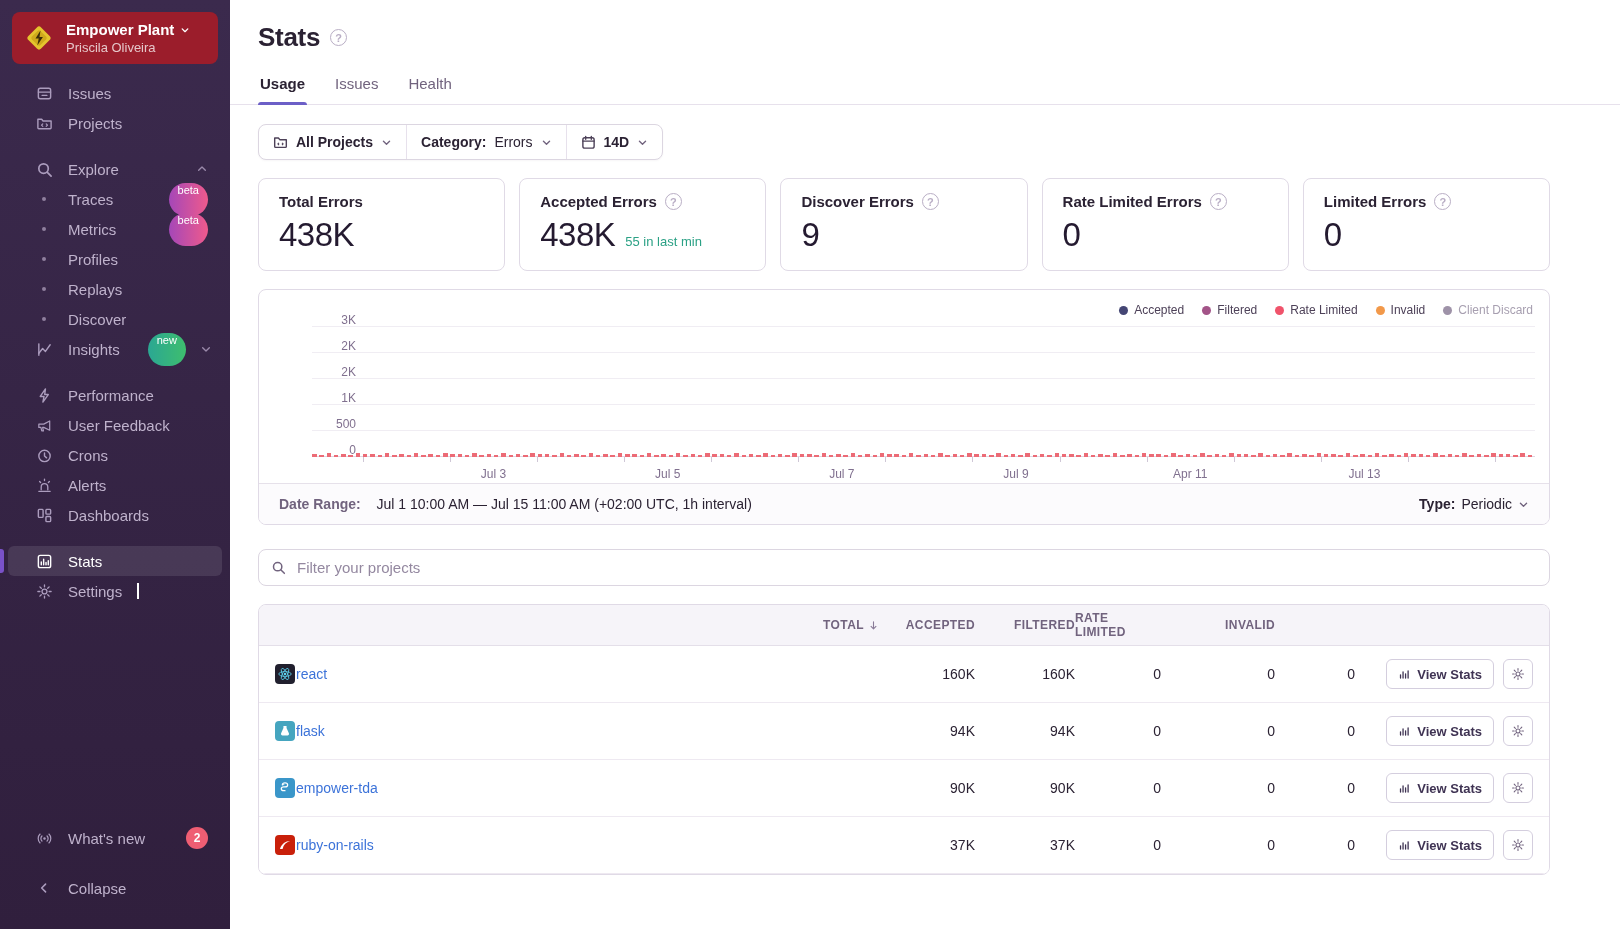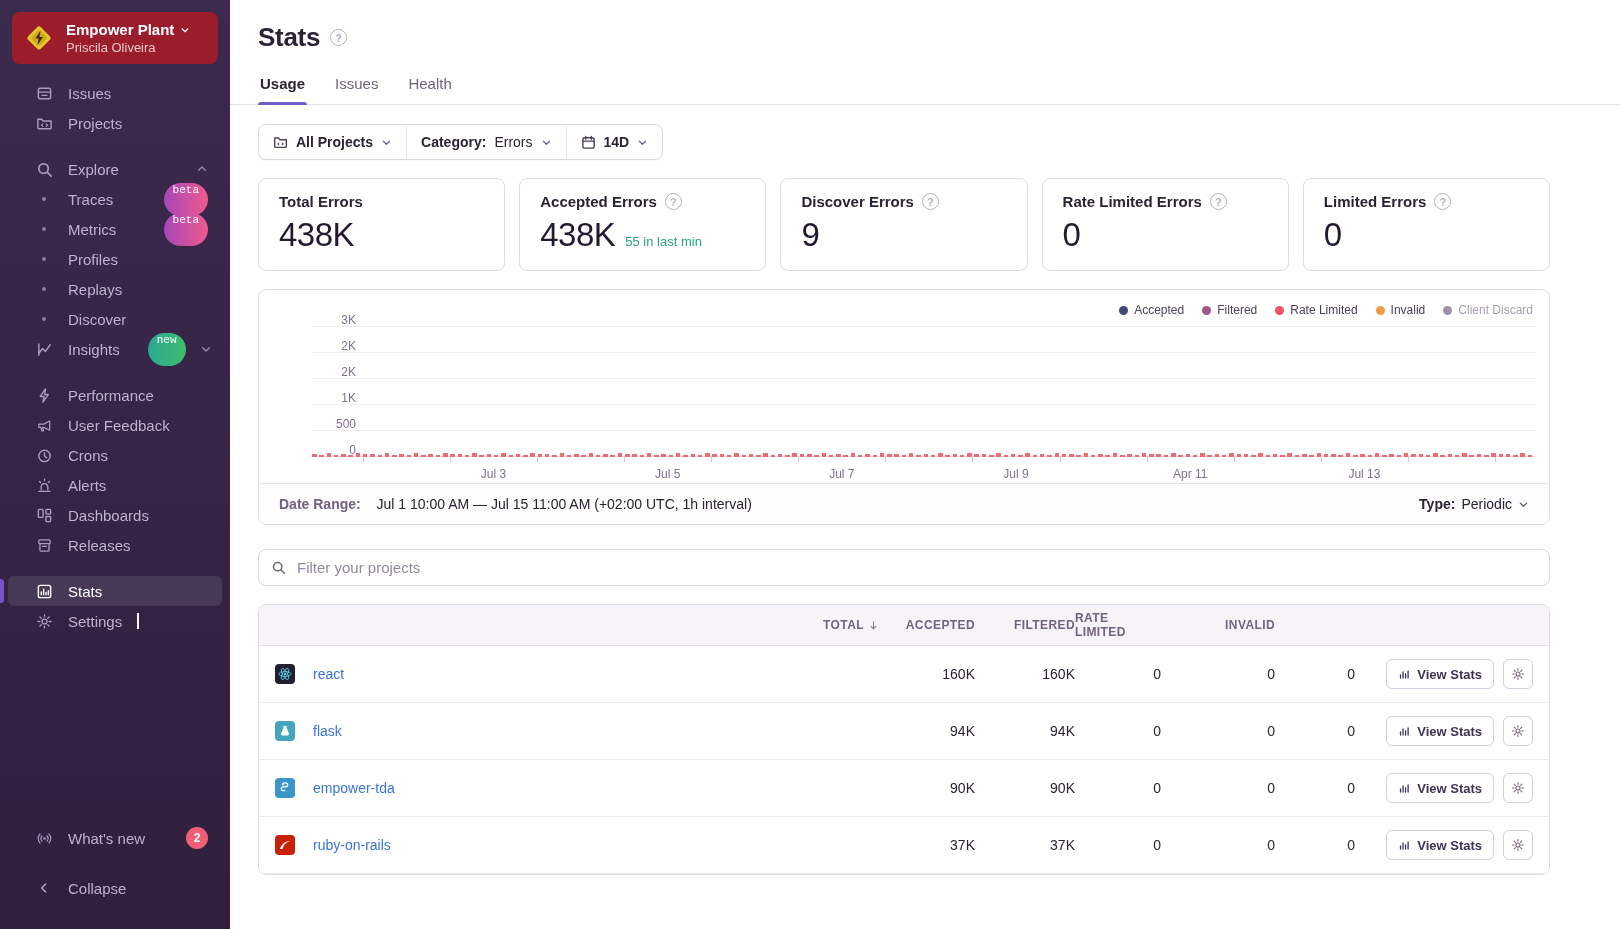--- a/index.html
+++ b/index.html
@@ -28,21 +28,21 @@
     height:30px; display:flex; align-items:center; gap:14px;
     padding:0 14px 0 26px; font-size:15px; cursor:pointer; color:#bfb2cc;
     margin:0 8px; border-radius:6px; position:relative; white-space:nowrap;
   }
   .side-item .ic { width:20px; height:20px; flex:0 0 20px; display:flex; align-items:center; justify-content:center; color:#ab9cbd; }
   .side-item.active { background:rgba(255,255,255,.10); color:#fff; }
   .side-item.active .ic { color:#fff; }
   .side-item .spacer { flex:1; }
   .bullet { width:4px; height:4px; border-radius:50%; background:#8f7f9d; margin:auto; }
   .badge-pill {
-    font-size:11px; color:#fff; border-radius:20px; padding:2px 9px 20px; line-height:1;font-family:Liberation Mono, monospace;
+    font-size:11px; color:#fff; border-radius:20px; padding:2px 9px 20px; line-height:1;
   }
   .badge-beta { background:linear-gradient(90deg,#a547b8,#ef5a8c); }
   .badge-new  { background:linear-gradient(90deg,#2ba793,#3ebe6e); }
   .count-badge {
     width:22px; height:22px; border-radius:50%; background:#ef5e73; color:#fff;
     font-size:12px; font-weight:bold; display:flex; align-items:center; justify-content:center;
   }
   .accent-bar { position:absolute; left:-8px; top:3px; width:4px; height:24px; border-radius:0 3px 3px 0; background:#7a52c9; }
   .sidebar-footer { padding-bottom:6px; }
   .collapse-row { padding:14px 0 26px 0; }
@@ -123,21 +123,21 @@
     padding:0 16px; font-size:12px; font-weight:bold; color:#71637e; letter-spacing:.4px;
   }
   .t-head .th { display:flex; align-items:center; gap:4px; cursor:pointer; }
   .t-head .right { justify-content:flex-end; }
   .t-row {
     display:grid; grid-template-columns:1fr 96px 100px 86px 114px 80px 178px;
     align-items:center; height:57px; padding:0 16px; border-bottom:1px solid #eee9f1;
     font-size:14px; background:#fff;
   }
   .t-row .cell.right { text-align:right; color:#2b2233; }
-  .proj-cell { display:flex; align-items:center; gap:18px; }
+  .proj-cell { display:flex; align-items:center; gap:1px; }
   .proj-ic { width:20px; height:20px; border-radius:4px; display:flex; align-items:center; justify-content:center; flex:0 0 20px; overflow:hidden; }
   .proj-link { color:#3c73d9; cursor:pointer; text-decoration:none; font-size:14px; }
   .actions-cell { display:flex; justify-content:flex-end; gap:9px; }
   .btn {
     display:inline-flex; align-items:center; gap:6px; border:1px solid #d4cede; border-radius:6px;
     background:#fff; height:30px; padding:0 11px; font-size:13px; font-weight:bold; color:#3f3353; cursor:pointer;
   }
   .btn.icon-only { width:30px; padding:0; justify-content:center; color:#71637e; }
   .sort-arrow { color:#8a7b98; display:flex; }
 </style>
@@ -300,30 +300,20 @@
         </div>
         <div class="side-item">
           <span class="ic">
             <svg width="17" height="17" viewBox="0 0 18 18" fill="none" stroke="currentColor" stroke-width="1.5" stroke-linecap="round" stroke-linejoin="round">
               <rect x="2.5" y="2.5" width="5" height="8.5" rx="1"></rect>
               <rect x="10.5" y="2.5" width="5" height="5" rx="1"></rect>
               <rect x="10.5" y="10" width="5" height="5.5" rx="1"></rect>
             </svg>
           </span>
           <span>Dashboards</span>
-          <span class="spacer"></span>
-        </div>
-        <div class="side-item">
-          <span class="ic">
-            <svg width="17" height="17" viewBox="0 0 18 18" fill="none" stroke="currentColor" stroke-width="1.4" stroke-linecap="round" stroke-linejoin="round">
-              <rect x="3" y="3" width="12" height="4" rx="1"></rect>
-              <path d="M4.2 7v7a1 1 0 0 0 1 1h7.6a1 1 0 0 0 1-1V7M7 10h4"></path>
-            </svg>
-          </span>
-          <span>Releases</span>
           <span class="spacer"></span>
         </div>
       </div>
       <div class="side-group">
         <div class="side-item active">
           <span class="ic">
             <svg width="17" height="17" viewBox="0 0 18 18" fill="none" stroke="currentColor" stroke-width="1.5" stroke-linecap="round" stroke-linejoin="round">
               <rect x="2.5" y="2.5" width="13" height="13" rx="2"></rect>
               <path d="M5.6 12.5V9.6M8.1 12.5V6.5M10.6 12.5V10M13 12.5V8.2"></path>
             </svg>

